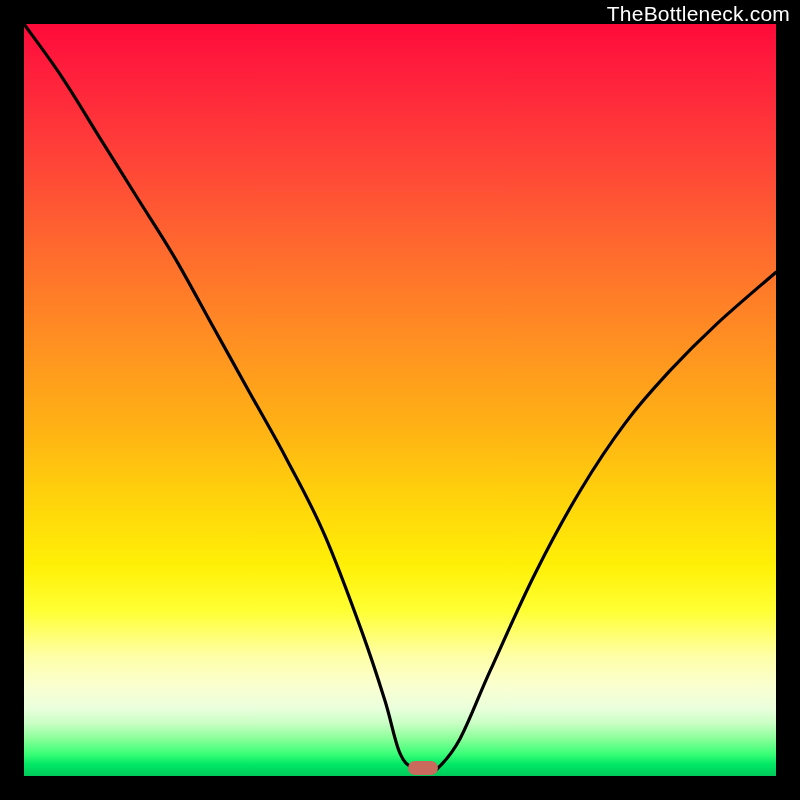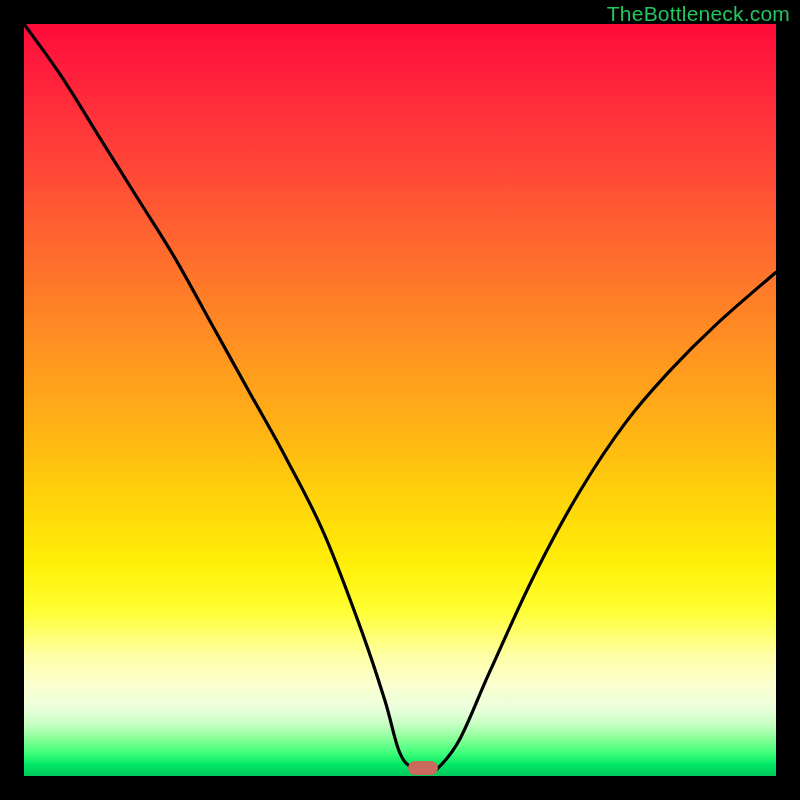--- a/index.html
+++ b/index.html
@@ -44,21 +44,21 @@
       #8bff9a 95%,
       #3dff78 97%,
       #00e765 98.5%,
       #00c95a 100%
     );
   }
   .watermark {
     position: absolute;
     top: 2px;
     right: 10px;
-    color: #22c55e;
+    color: #ffffff;
     font-size: 21px;
     font-weight: 500;
     letter-spacing: 0.2px;
     user-select: none;
   }
   svg.curve {
     position: absolute;
     left: 0;
     top: 0;
     width: 752px;

